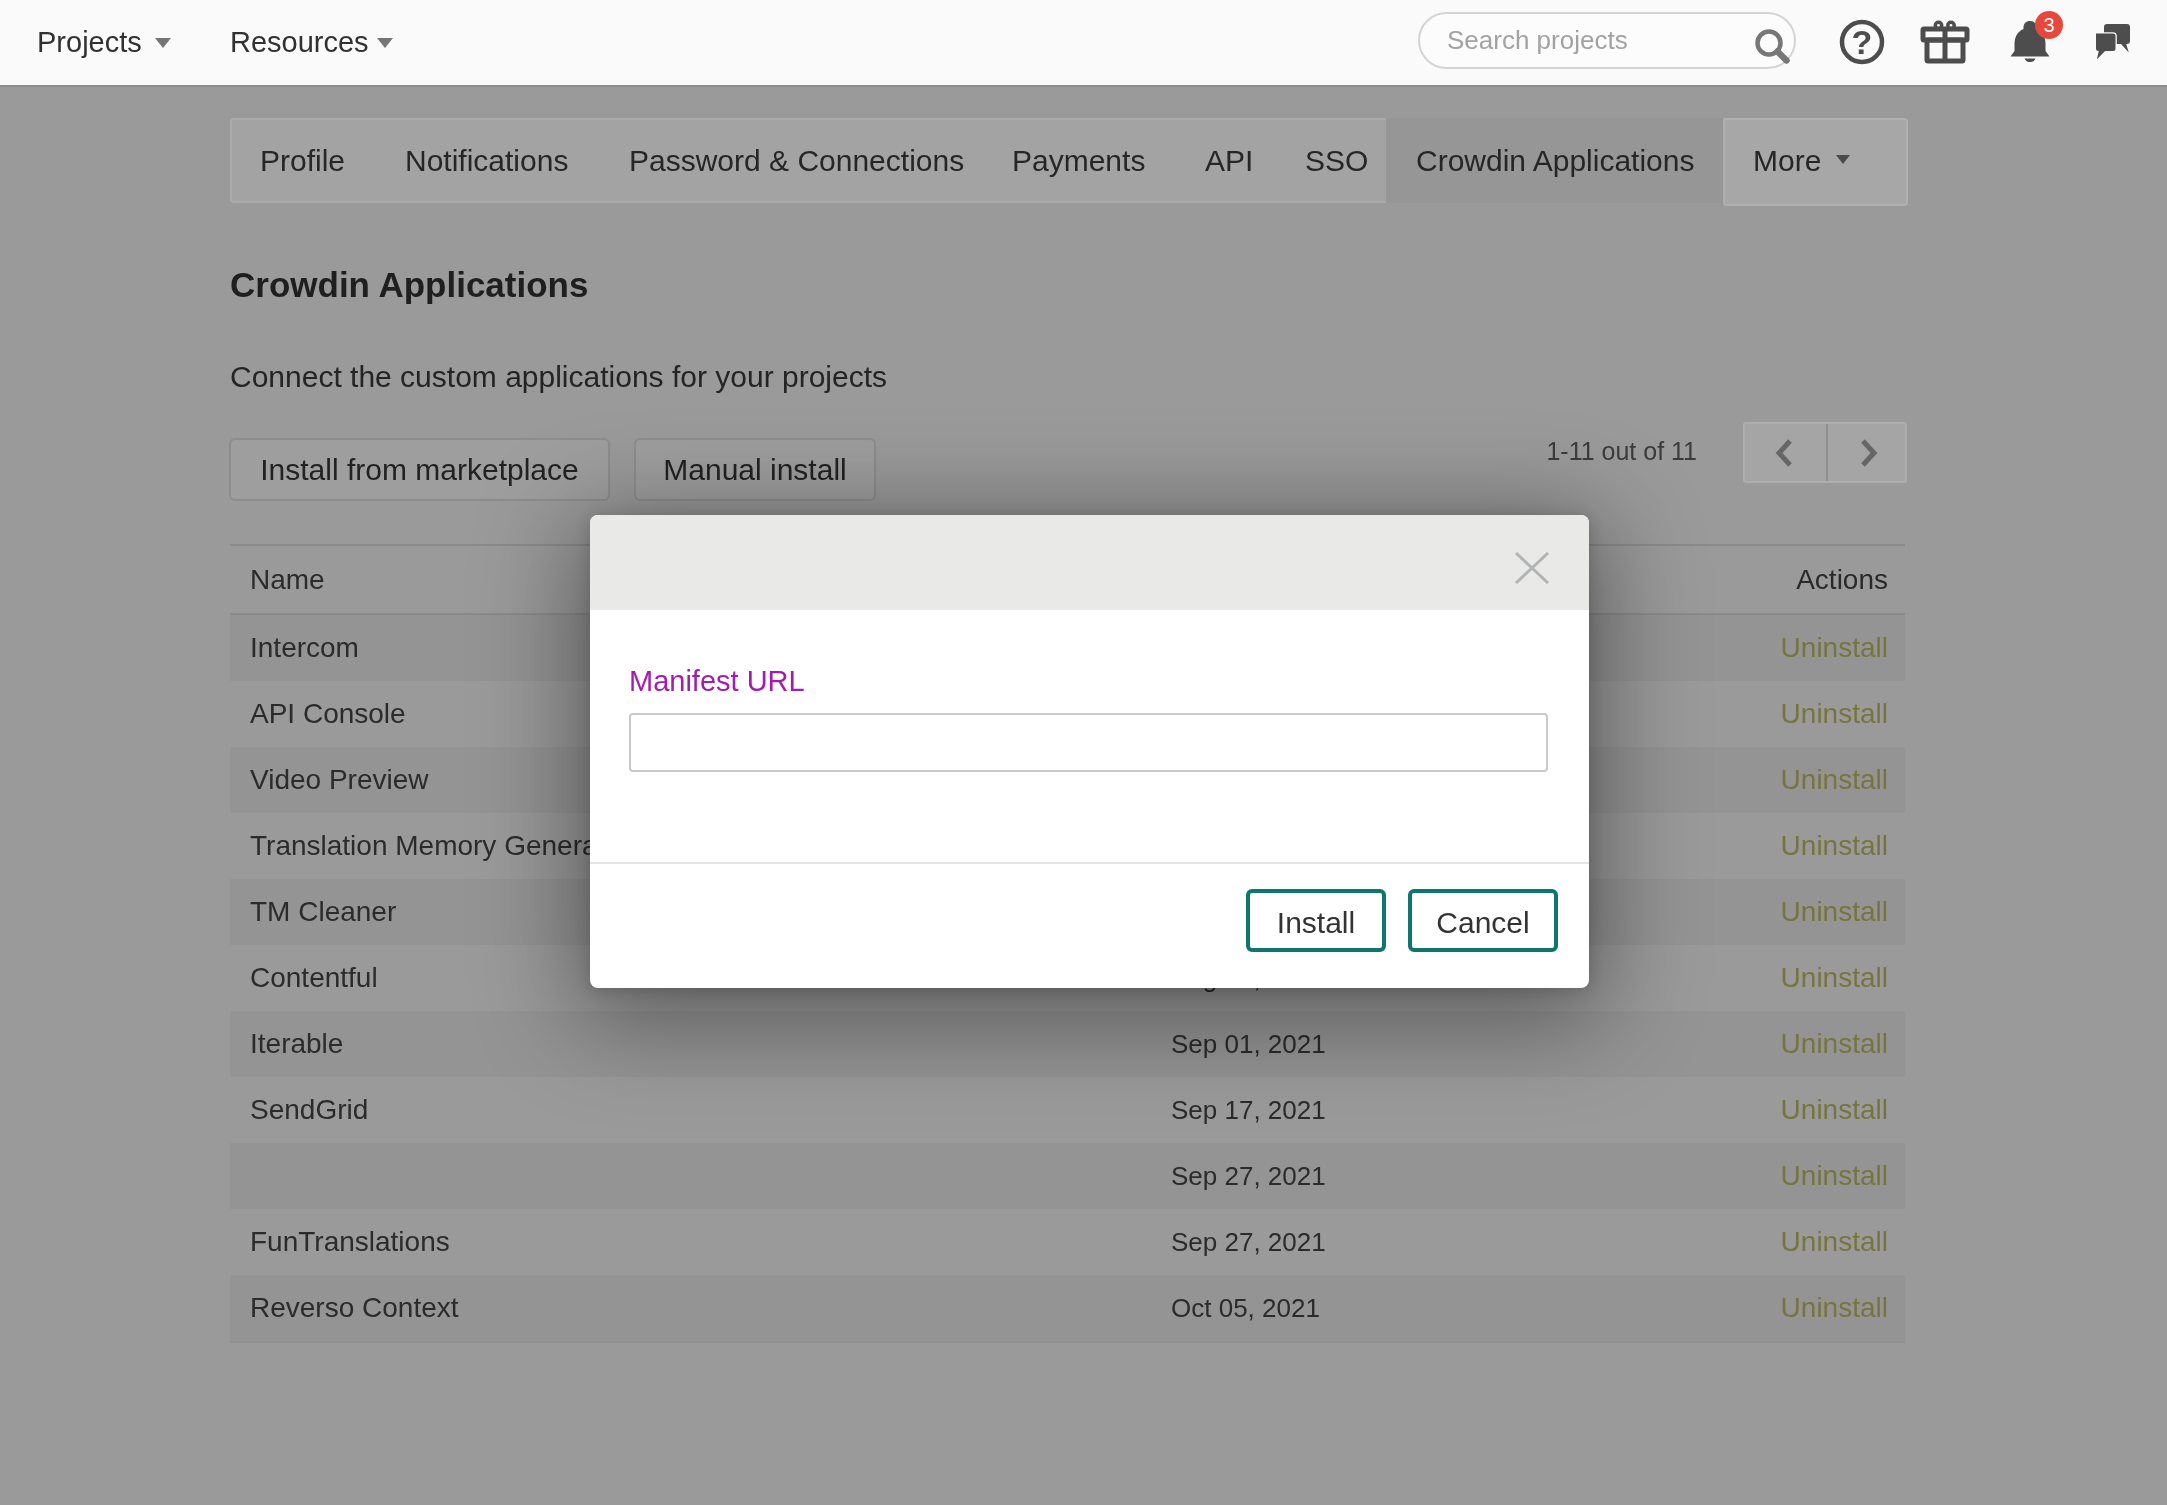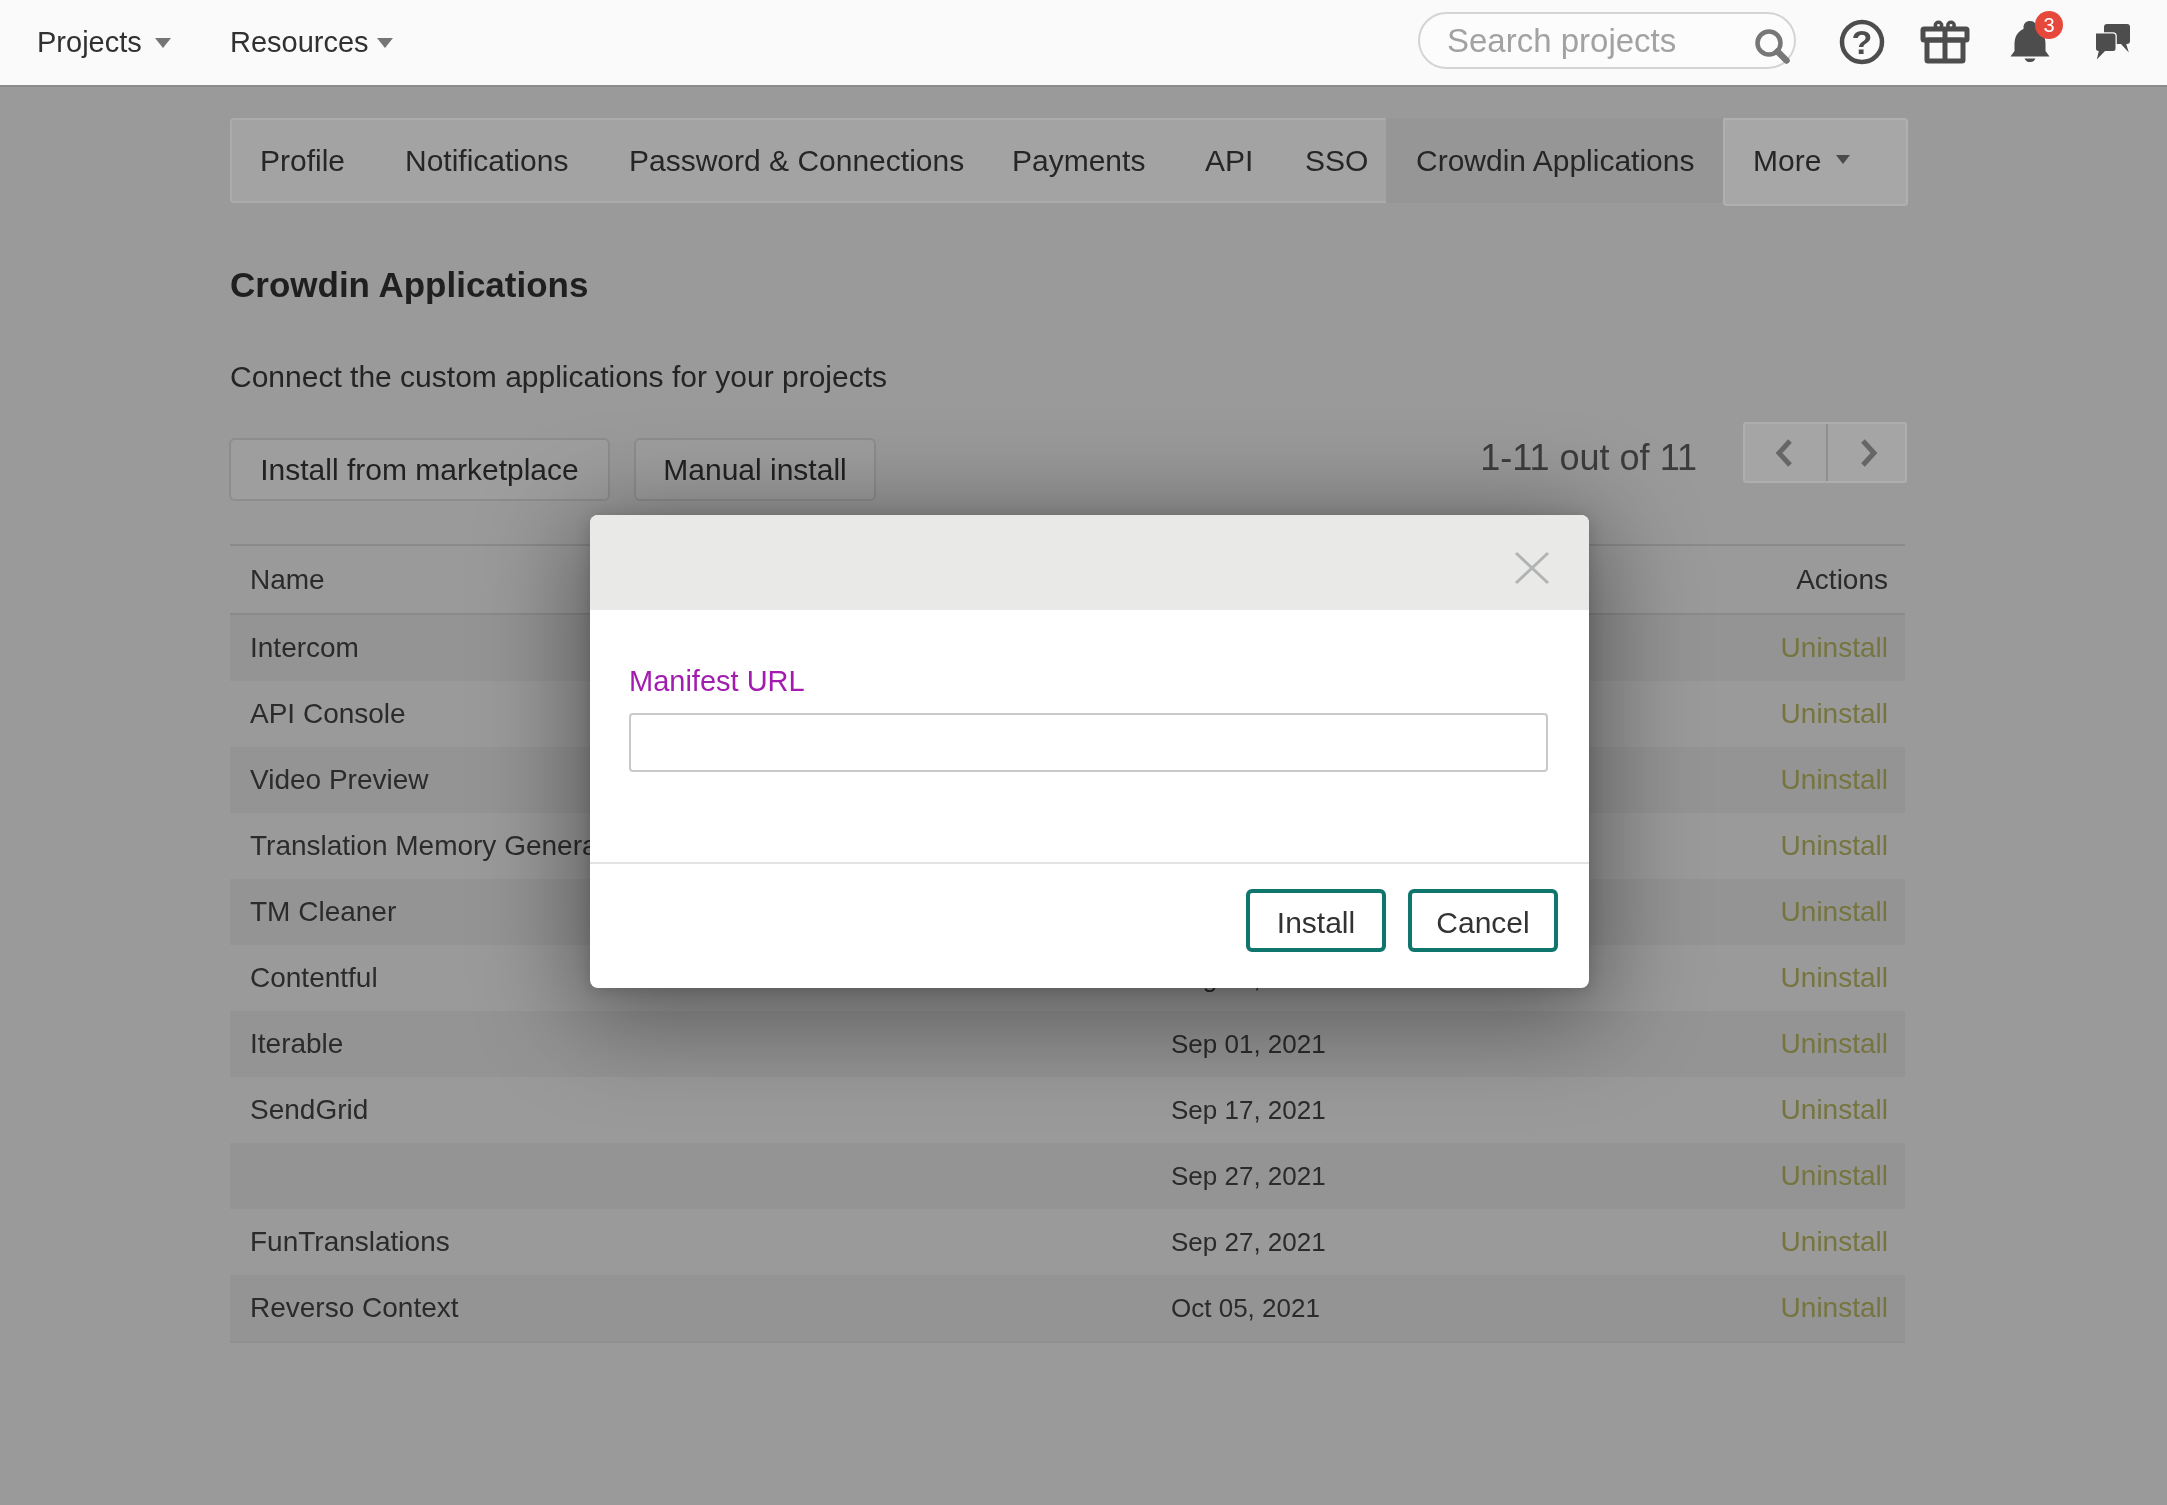--- a/index.html
+++ b/index.html
@@ -5,36 +5,36 @@
 * { margin:0; padding:0; box-sizing:border-box; }
 html,body { width:2167px; height:1505px; }
 body { font-family:"Liberation Sans", sans-serif; background:#9a9a9a; position:relative; overflow:hidden; }
 
 
 #nav { position:absolute; left:0; top:0; width:2167px; height:85px; background:#fafafa; z-index:5; }
 #navline { position:absolute; left:0; top:85px; width:2167px; height:2px; background:#8c8c8c; z-index:5; }
 .navitem { position:absolute; top:0; height:99px; line-height:85px; font-size:29px; color:#313131; }
 .caret { position:absolute; width:0; height:0; border-left:8px solid transparent; border-right:8px solid transparent; border-top:10px solid #757575; }
 #search { position:absolute; left:1418px; top:12px; width:378px; height:57px; border:2px solid #d4d4d4; border-radius:29px; background:#fcfcfc; }
-#search span { position:absolute; left:27px; top:0; line-height:53px; font-size:33px; color:#a2a2a2; }
+#search span { position:absolute; left:27px; top:0; line-height:53px; font-size:26px; color:#a2a2a2; }
 
 
 #strip { position:absolute; left:230px; top:118px; width:1675px; height:85px; background:#a3a3a3; border:2px solid #ababab; border-radius:4px; }
 #activetab { position:absolute; left:1386px; top:118px; width:337px; height:85px; background:#969696; }
 #morebox { position:absolute; left:1723px; top:118px; width:185px; height:88px; background:#a7a7a7; border:2px solid #b0b0b0; border-radius:4px; }
 .tab { position:absolute; top:118px; height:85px; line-height:85px; font-size:30px; color:#262626; z-index:2; }
 
 
 #h1 { position:absolute; left:230px; top:265px; font-size:35px; font-weight:bold; color:#1f1f1f; }
 #sub { position:absolute; left:230px; top:360px; font-size:30px; color:#242424; }
 
 
 .gbtn { position:absolute; top:438px; height:63px; border:2px solid #8d8d8d; border-radius:6px; background:#9e9e9e; font-size:30px; color:#222; text-align:center; }
 .gbtn span { display:block; line-height:59px; }
-#pagetext { position:absolute; left:1400px; top:437px; width:297px; text-align:right; font-size:36px; color:#3c3c3c; }
+#pagetext { position:absolute; left:1400px; top:437px; width:297px; text-align:right; font-size:25px; color:#3c3c3c; }
 #pager { position:absolute; left:1743px; top:422px; width:164px; height:61px; background:#a5a5a5; border:2px solid #aeaeae; border-radius:3px; }
 #pager .div { position:absolute; left:81px; top:0; width:2px; height:57px; background:#8f8f8f; }
 #pager svg { position:absolute; top:14px; }
 
 
 .tline { position:absolute; left:230px; width:1675px; height:2px; background:#8a8a8a; }
 .row { position:absolute; left:230px; width:1675px; height:66px; }
 .rowodd { background:#949494; }
 .cname { position:absolute; left:20px; top:0; line-height:66px; font-size:28px; color:#2b2b2b; }
 .cdate { position:absolute; left:941px; top:0; line-height:66px; font-size:26px; color:#2b2b2b; }

